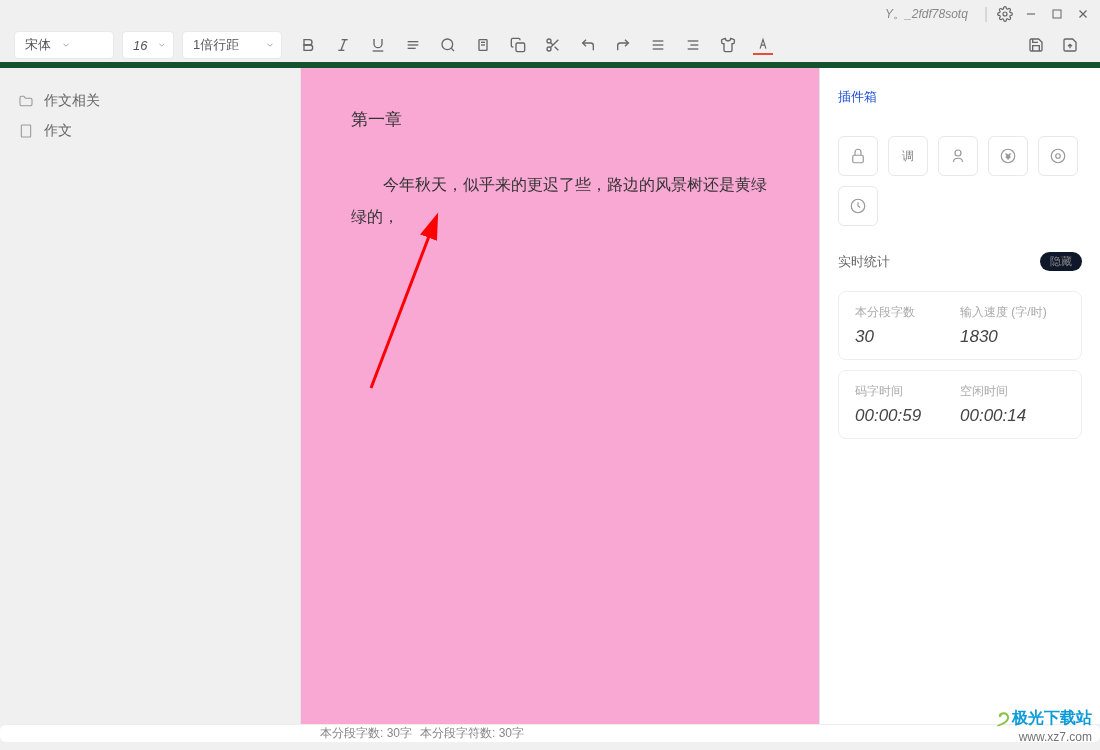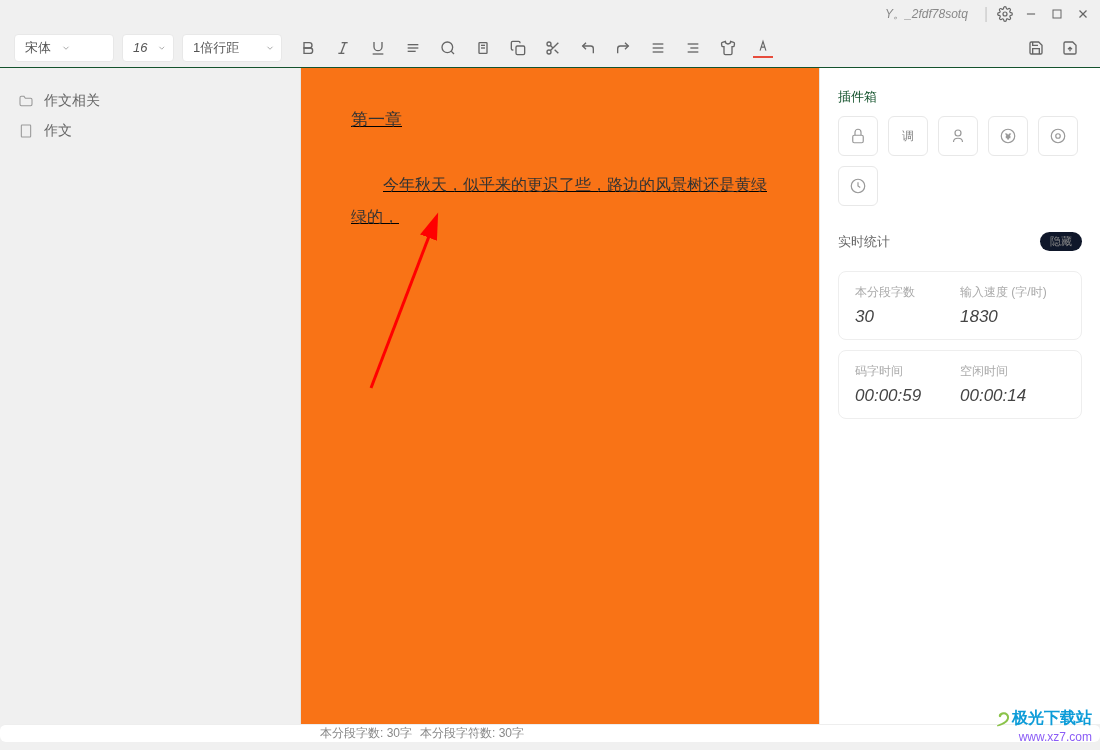--- a/index.html
+++ b/index.html
@@ -3,64 +3,64 @@
 <meta charset="utf-8">
 <style>
 * { margin: 0; padding: 0; box-sizing: border-box; font-family: "Microsoft YaHei", sans-serif; }
 body { width: 1100px; height: 750px; background: #f0f0f0; overflow: hidden; position: relative; }
 
 .titlebar { height: 28px; background: #f0f0f0; display: flex; align-items: center; justify-content: flex-end; padding: 0 8px; gap: 8px; font-style: italic; }
 .titlebar-text { color: #888; font-size: 12px; margin-right: 8px; }
 .titlebar-divider { color: #ccc; }
 .titlebar-icon { width: 18px; height: 18px; display: flex; align-items: center; justify-content: center; color: #666; cursor: pointer; }
 
-.toolbar { height: 40px; background: #f0f0f0; display: flex; align-items: center; padding: 0 14px; gap: 8px; border-bottom: 1px solid #14532d; }
+.toolbar { height: 40px; background: #f0f0f0; display: flex; align-items: center; padding: 0 14px; gap: 8px; border-bottom: 6px solid #14532d; }
 .combo { background: #fff; border: 1px solid #e8e8e8; border-radius: 4px; height: 28px; display: flex; align-items: center; padding: 0 6px 0 10px; font-size: 13px; color: #555; cursor: pointer; gap: 10px; }
 .combo.font { width: 100px; }
 .combo.size { width: 52px; justify-content: space-between; font-style: italic; }
 .combo.spacing { width: 100px; justify-content: space-between; }
 .chevron-down { width: 10px; height: 10px; }
 .tool-icons { display: flex; align-items: center; gap: 15px; margin-left: 8px; }
 .tool-icon { width: 20px; height: 20px; display: flex; align-items: center; justify-content: center; color: #666; cursor: pointer; }
 .tool-icon.red-underline { border-bottom: 2px solid #e74c3c; padding-bottom: 1px; }
 .toolbar-spacer { flex: 1; }
 .right-tools { display: flex; gap: 14px; margin-right: 6px; }
 
 .main { display: flex; height: calc(750px - 68px - 26px); background: #f0f0f0; }
 
 .sidebar { width: 300px; background: #f0f0f0; padding: 18px 14px; }
 .sidebar-item { display: flex; align-items: center; gap: 10px; padding: 6px 4px; color: #666; font-size: 14px; cursor: pointer; }
 .sidebar-item svg { width: 16px; height: 16px; stroke: #999; }
 
-.editor-pane { flex: 1; background: #f97316; border-left: 1px solid #e5e5e5; border-right: 1px solid #e5e5e5; position: relative; padding: 40px 50px; text-decoration: underline; }
+.editor-pane { flex: 1; background: #f9a8d4; border-left: 1px solid #e5e5e5; border-right: 1px solid #e5e5e5; position: relative; padding: 40px 50px; }
 .chapter-title { font-size: 17px; color: #333; margin-bottom: 38px; }
 .body-text { font-size: 16px; color: #333; line-height: 2; text-indent: 2em; }
 
 .arrow-annotation { position: absolute; pointer-events: none; }
 
 .right-panel { width: 280px; background: #fff; padding: 20px 18px; }
-.panel-title { font-size: 13px; color: #14532d; margin-bottom: 10px; }
+.panel-title { font-size: 13px; color: #1d4ed8; margin-bottom: 30px; }
 .plugin-grid { display: flex; flex-wrap: wrap; gap: 10px; margin-bottom: 26px; }
 .plugin-tile { width: 40px; height: 40px; border: 1px solid #e8e8e8; border-radius: 6px; display: flex; align-items: center; justify-content: center; color: #888; cursor: pointer; font-size: 12px; }
 .plugin-tile svg { width: 18px; height: 18px; stroke: #999; }
 
 .stats-header { display: flex; justify-content: space-between; align-items: center; margin-bottom: 20px; }
 .stats-title { font-size: 13px; color: #666; }
 .hide-btn { background: #0f172a; border-radius: 10px; padding: 2px 10px; font-size: 11px; color: #888; cursor: pointer; }
 .stat-card { border: 1px solid #eee; border-radius: 8px; padding: 12px 16px; margin-bottom: 10px; display: flex; }
 .stat-col { flex: 1; }
 .stat-label { font-size: 12px; color: #aaa; margin-bottom: 6px; }
 .stat-value { font-size: 17px; color: #444; font-style: italic; }
 
 .statusbar { height: 18px; background: #fff; border-top: 1px solid #eee; display: flex; align-items: center; padding-left: 320px; gap: 8px; font-size: 12px; color: #888; border-radius: 6px; }
 
 .watermark { position: absolute; bottom: 6px; right: 8px; text-align: right; }
 .watermark-top { color: #0d9cd8; font-size: 16px; font-weight: bold; display: flex; align-items: center; gap: 2px; }
 .watermark-top .swirl { color: #8bc34a; font-size: 20px; }
-.watermark-bottom { color: #8b5cf6; font-size: 12px; }
+.watermark-bottom { color: #737373; font-size: 12px; }
 </style>
 </head>
 <body>
 
 <div class="titlebar">
   <span class="titlebar-text">Y。_2fdf78sotq</span>
   <span class="titlebar-divider">|</span>
   <span class="titlebar-icon">
     <svg viewBox="0 0 24 24" width="16" height="16" fill="none" stroke="currentColor" stroke-width="1.8">
         <circle cx="12" cy="12" r="3"></circle>

